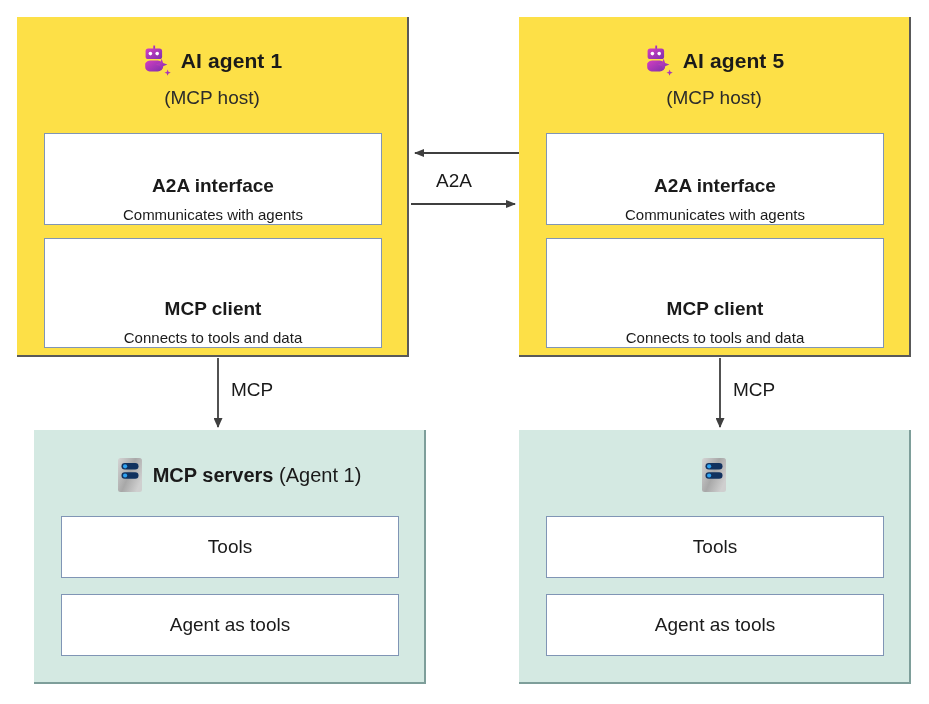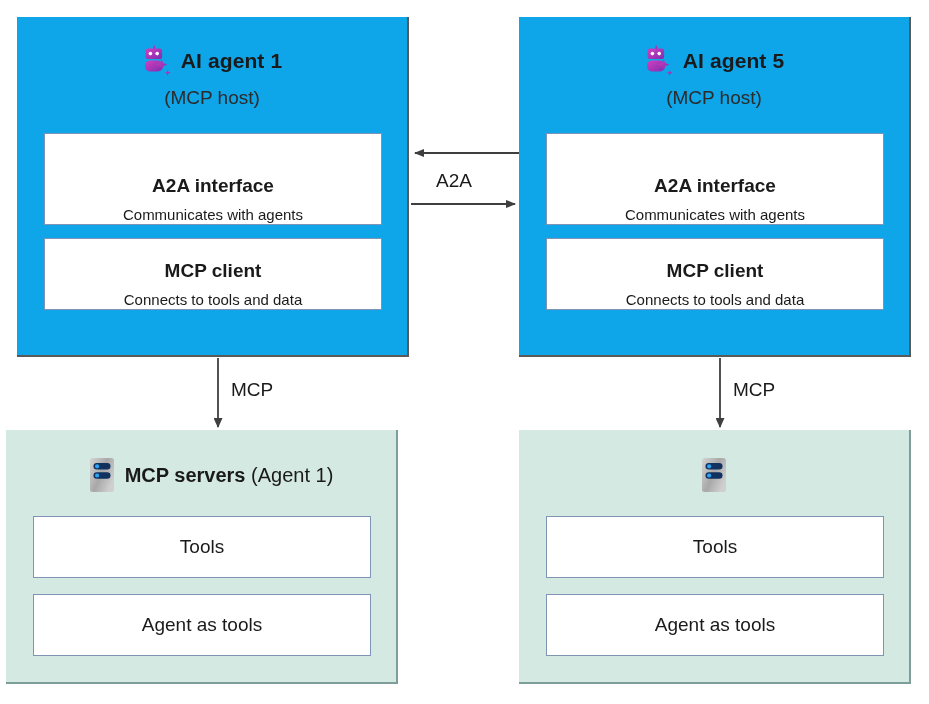--- a/index.html
+++ b/index.html
@@ -20,21 +20,21 @@
     position: absolute;
     inset: 0;
   }
 
   
   .agent-panel {
     position: absolute;
     top: 17px;
     width: 392px;
     height: 340px;
-    background: #0ea5e9;
+    background: #fde047;
     border-bottom: 2px solid #595959;
     border-right: 2px solid #595959;
     box-sizing: border-box;
   }
   .agent-panel.left  { left: 17px; }
   .agent-panel.right { left: 519px; }
 
   .agent-title-row {
     display: flex;
     align-items: center;
@@ -63,21 +63,21 @@
     width: 338px;
     background: #ffffff;
     border: 1px solid #8095b5;
     box-sizing: border-box;
     display: flex;
     flex-direction: column;
     align-items: center;
     justify-content: flex-end;
   }
   .inner-box.b1 { top: 116px; height: 92px; }
-  .inner-box.b2 { top: 221px; height: 72px; }
+  .inner-box.b2 { top: 221px; height: 110px; }
   .inner-box .ib-title {
     font-size: 19px;
     font-weight: bold;
     color: #1a1a1a;
     line-height: 1.25;
   }
   .inner-box .ib-sub {
     font-size: 15px;
     color: #1a1a1a;
     line-height: 1.3;
@@ -88,21 +88,21 @@
   .server-panel {
     position: absolute;
     top: 430px;
     width: 392px;
     height: 254px;
     background: #d4e9e2;
     border-bottom: 2px solid #7e9e9a;
     border-right: 2px solid #7e9e9a;
     box-sizing: border-box;
   }
-  .server-panel.left  { left: 6px; padding-left: 20px; }
+  .server-panel.left  { left: 34px; padding-left: 20px; }
   .server-panel.right { left: 519px; }
 
   .server-title-row {
     display: flex;
     align-items: center;
     justify-content: center;
     gap: 10px;
     margin-top: 27px;
     height: 36px;
   }

